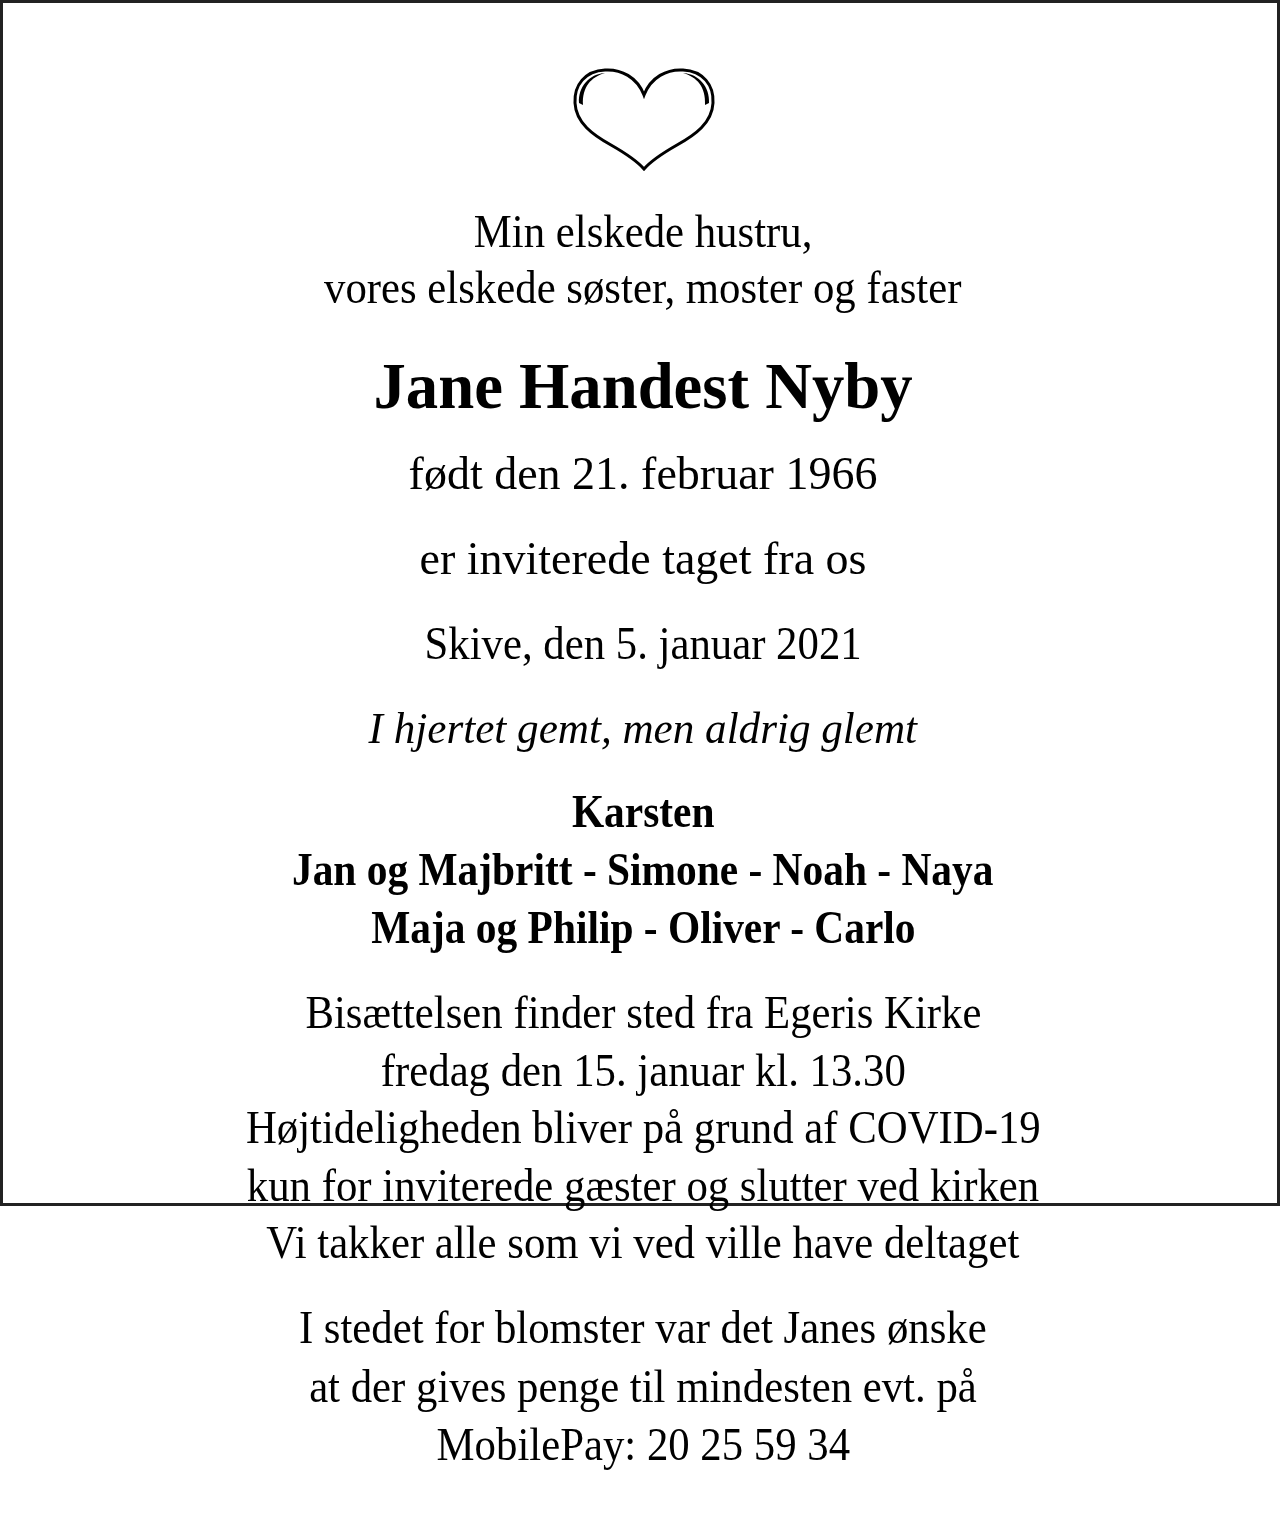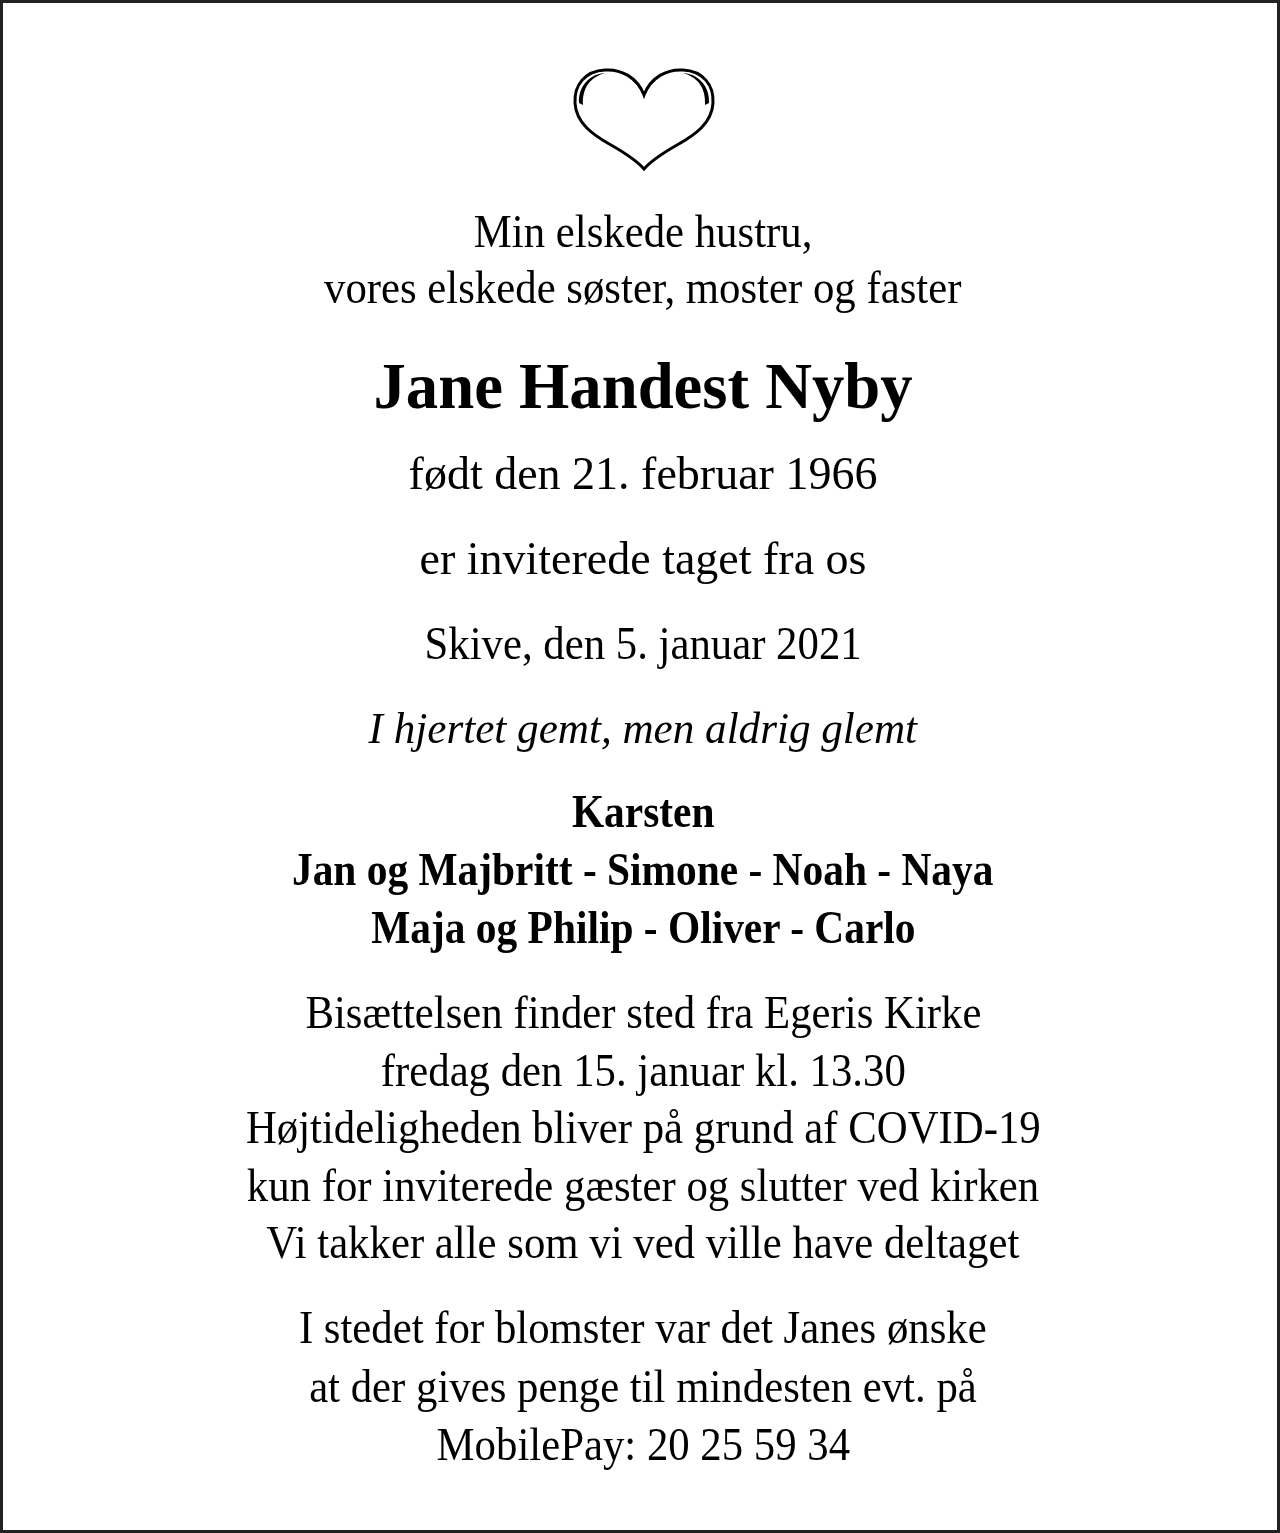--- a/index.html
+++ b/index.html
@@ -9,21 +9,21 @@
   }
   body {
     width: 1280px;
     height: 1533px;
     overflow: hidden;
   }
   .frame {
     position: absolute;
     left: 0; top: 0;
     width: 1280px;
-    height: 1533px;
+    height: 1206px;
     box-sizing: border-box;
     border: 3px solid #222222;
     background: #ffffff;
     padding-left: 36px;
   }
   .line {
     position: absolute;
     left: 0;
     width: 1280px;
     text-align: center;

